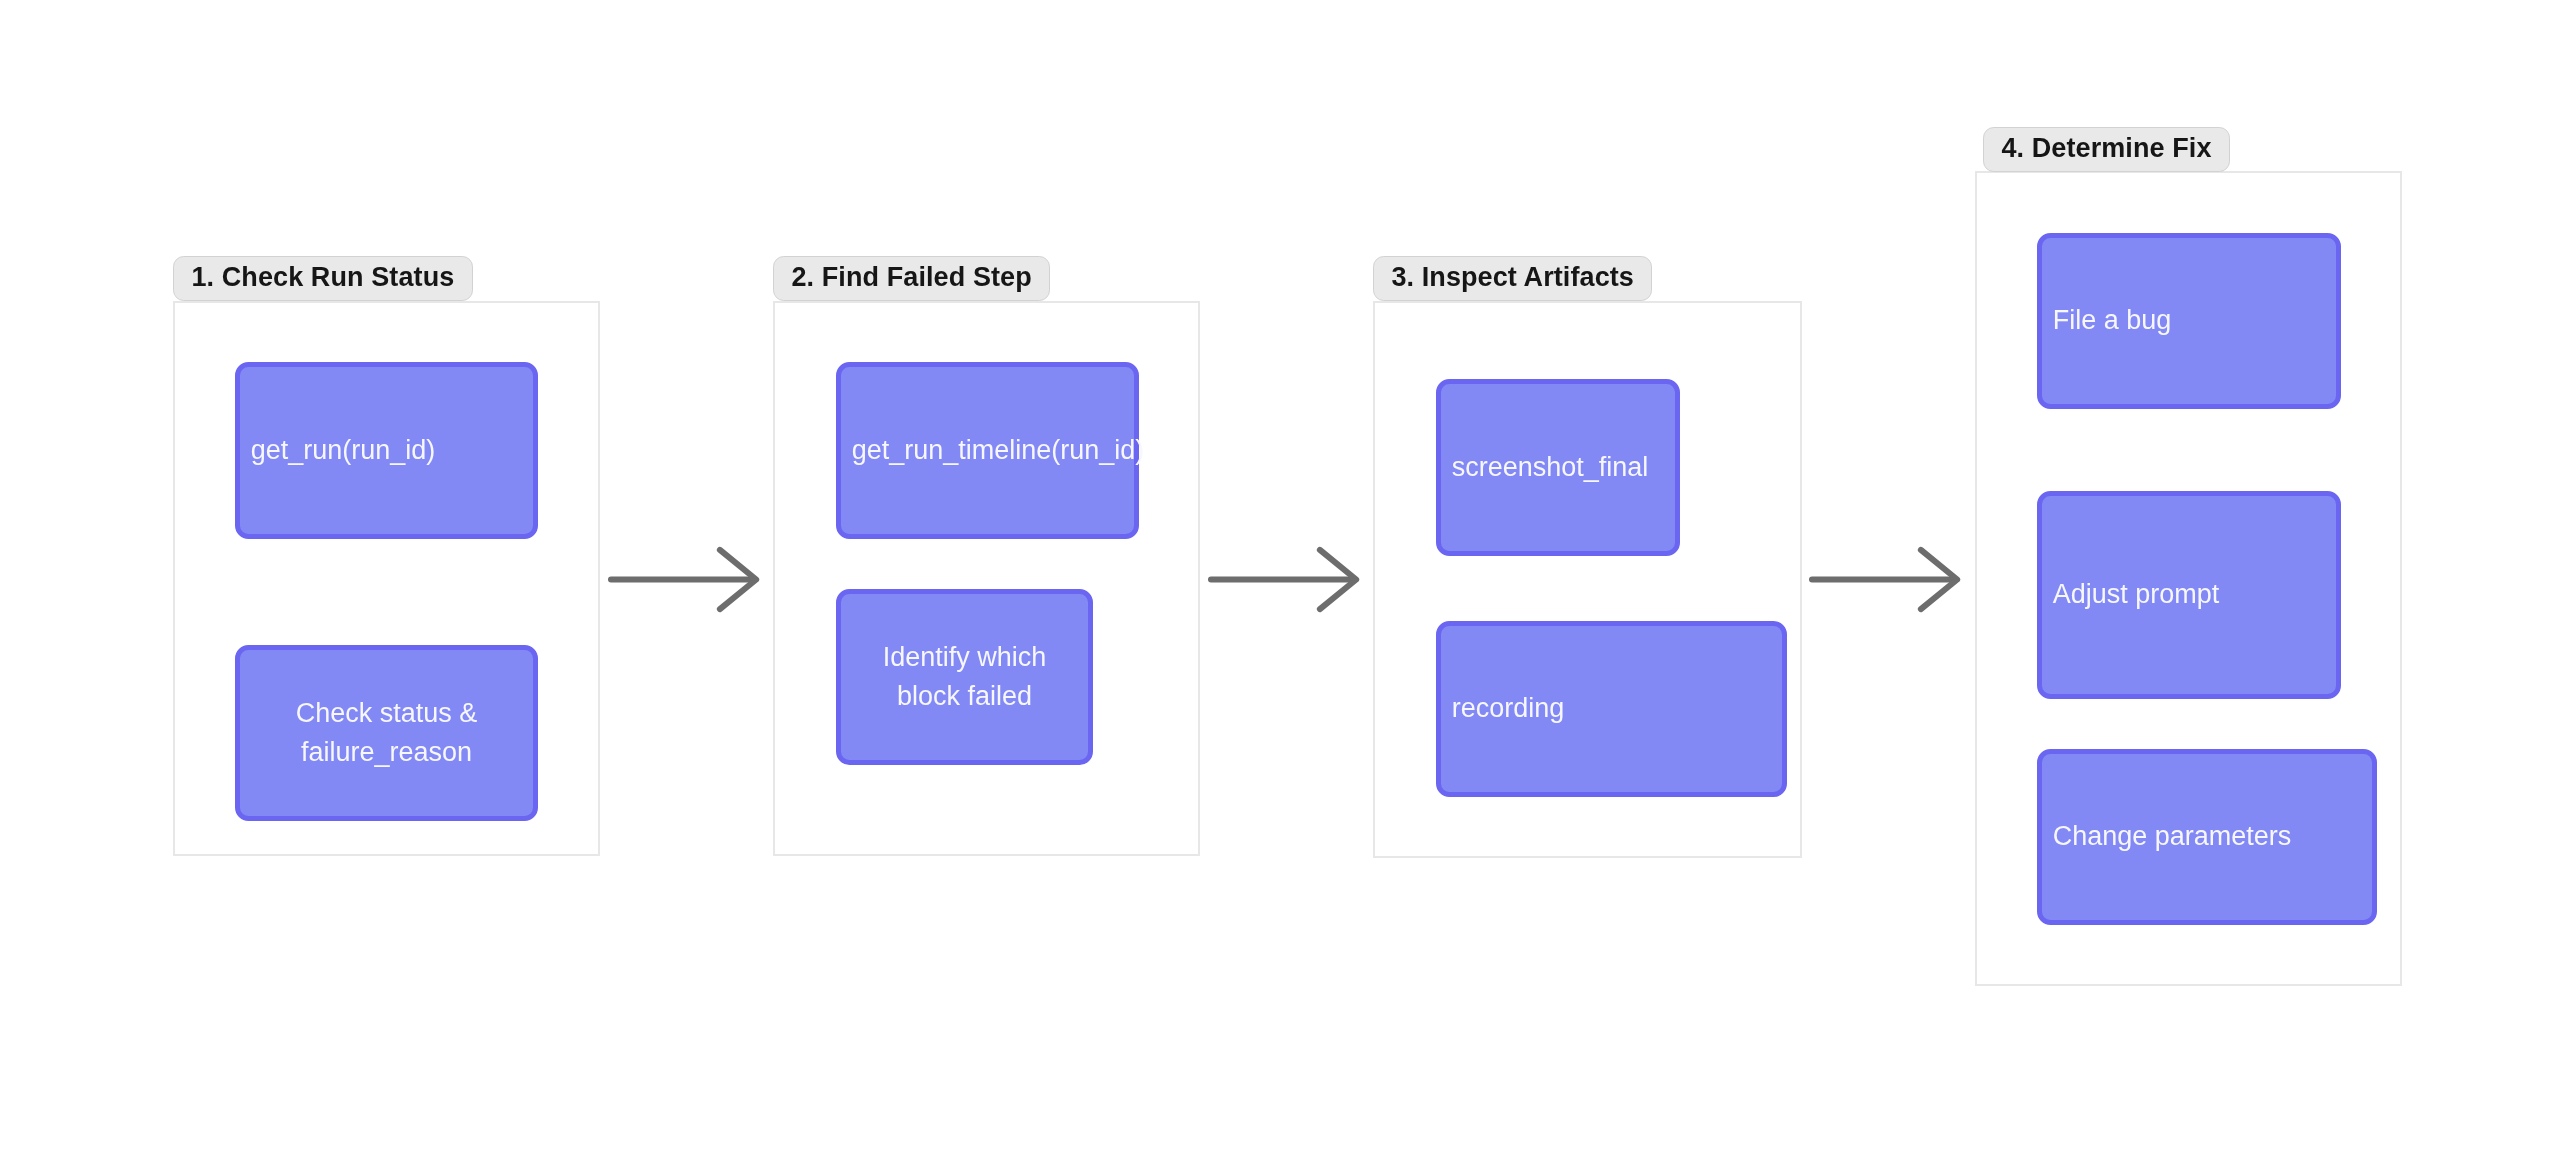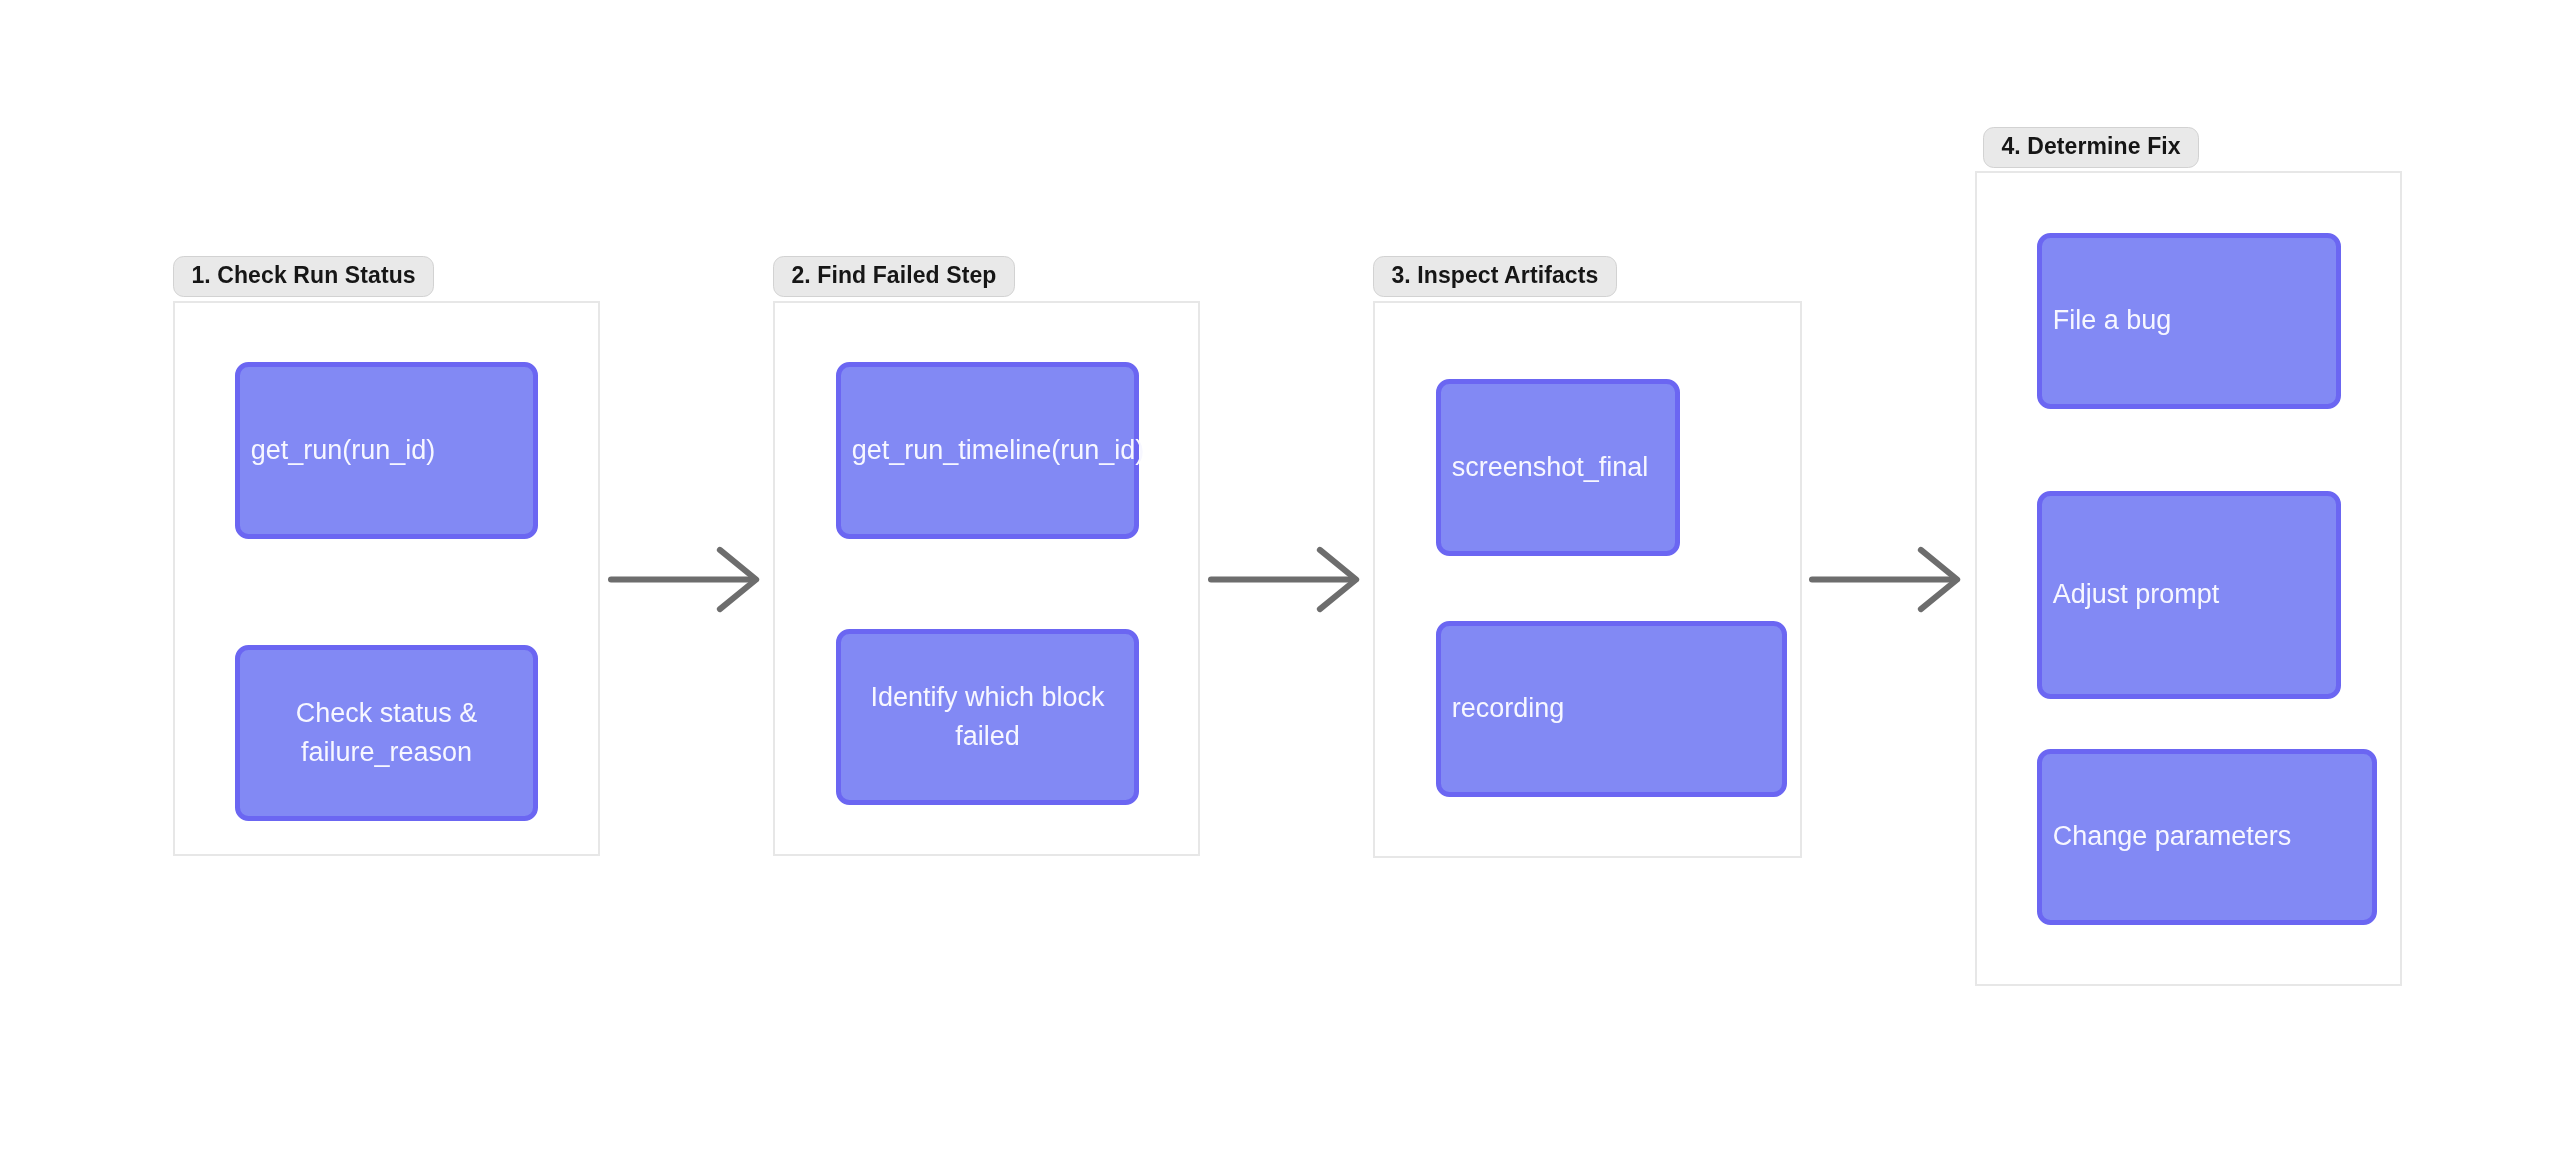--- a/index.html
+++ b/index.html
@@ -33,21 +33,21 @@
   #g2{left:773px;top:301px;width:427px;height:555px;}
   #g3{left:1373px;top:301px;width:429px;height:557px;}
   #g4{left:1975px;top:171px;width:427px;height:815px;}
 
   .group-label{
     position:absolute;
     background:var(--label-bg);
     border:1.3px solid var(--label-border);
     border-radius:10.7px;
     padding:5.4px 17.4px 6.7px 17.4px;
-    font-size:23px;
+    font-size:27px;
     font-weight:600;
     letter-spacing:0.1px;
     color:var(--label-text);
     white-space:nowrap;
     box-sizing:border-box;
   }
   #l1{left:173px;top:256px;}
   #l2{left:773px;top:256px;}
   #l3{left:1373px;top:256px;}
   #l4{left:1983px;top:127px;}
@@ -63,21 +63,21 @@
     line-height:1.45;
     display:flex;
     align-items:center;
     justify-content:flex-start;
     text-align:center;
     padding:0 10.7px;
   }
   #n1a{left:235px;top:362px;width:303px;height:177px;}
   #n1b{left:235px;top:621px;width:303px;height:176px;margin-top:24px;}
   #n2a{left:836px;top:362px;width:303px;height:177px;}
-  #n2b{left:836px;top:629px;width:303px;height:176px;}
+  #n2b{left:836px;top:589px;width:257px;height:176px;}
   #n3a{left:1436px;top:379px;width:244px;height:177px;}
   #n3b{left:1436px;top:621px;width:351px;height:176px;}
   #n4a{left:2037px;top:233px;width:304px;height:176px;}
   #n4b{left:2037px;top:491px;width:304px;height:208px;}
   #n4c{left:2037px;top:749px;width:340px;height:176px;}
 
   .arrow{position:absolute;width:168px;height:81px;}
   #a1{left:607px;top:539px;}
   #a2{left:1207px;top:539px;}
   #a3{left:1808px;top:539px;}

